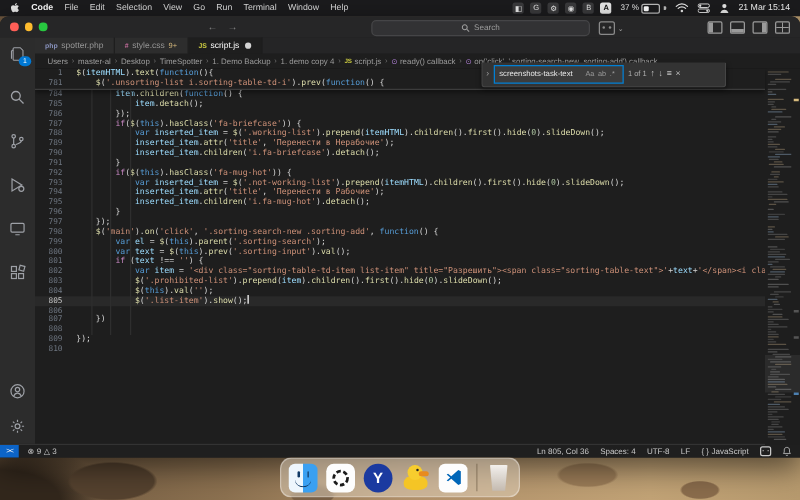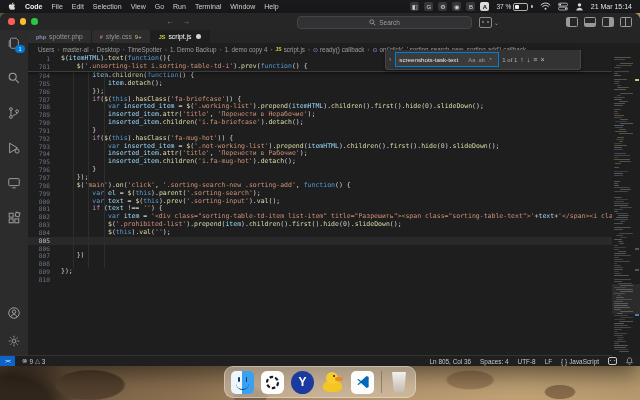--- a/index.html
+++ b/index.html
@@ -431,20 +431,21 @@
             <div class="crow">
               <span class="lnum">803</span>
               <span class="ltext">            <span class="tok-fn">$</span><span class="tok-p">(</span><span class="tok-str">'.prohibited-list'</span><span class="tok-p">).</span><span class="tok-fn">prepend</span><span class="tok-p">(</span><span class="tok-v">item</span><span class="tok-p">).</span><span class="tok-fn">children</span><span class="tok-p">().</span><span class="tok-fn">first</span><span class="tok-p">().</span><span class="tok-fn">hide</span><span class="tok-p">(</span><span class="tok-num">0</span><span class="tok-p">).</span><span class="tok-fn">slideDown</span><span class="tok-p">();</span></span>
             </div>
             <div class="crow">
               <span class="lnum">804</span>
               <span class="ltext">            <span class="tok-fn">$</span><span class="tok-p">(</span><span class="tok-kw">this</span><span class="tok-p">).</span><span class="tok-fn">val</span><span class="tok-p">(</span><span class="tok-str">''</span><span class="tok-p">);</span></span>
             </div>
             <div class="crow cur">
               <span class="lnum">805</span>
+              <span class="ltext">            <span class="tok-fn">$</span><span class="tok-p">(</span><span class="tok-str">'.list-item'</span><span class="tok-p">).</span><span class="tok-fn">show</span><span class="tok-p">();</span><span class="cursor"></span></span>
             </div>
             <div class="crow">
               <span class="lnum">806</span>
               <span class="ltext"></span>
             </div>
             <div class="crow">
               <span class="lnum">807</span>
               <span class="ltext">    <span class="tok-p">})</span></span>
             </div>
             <div class="crow">

